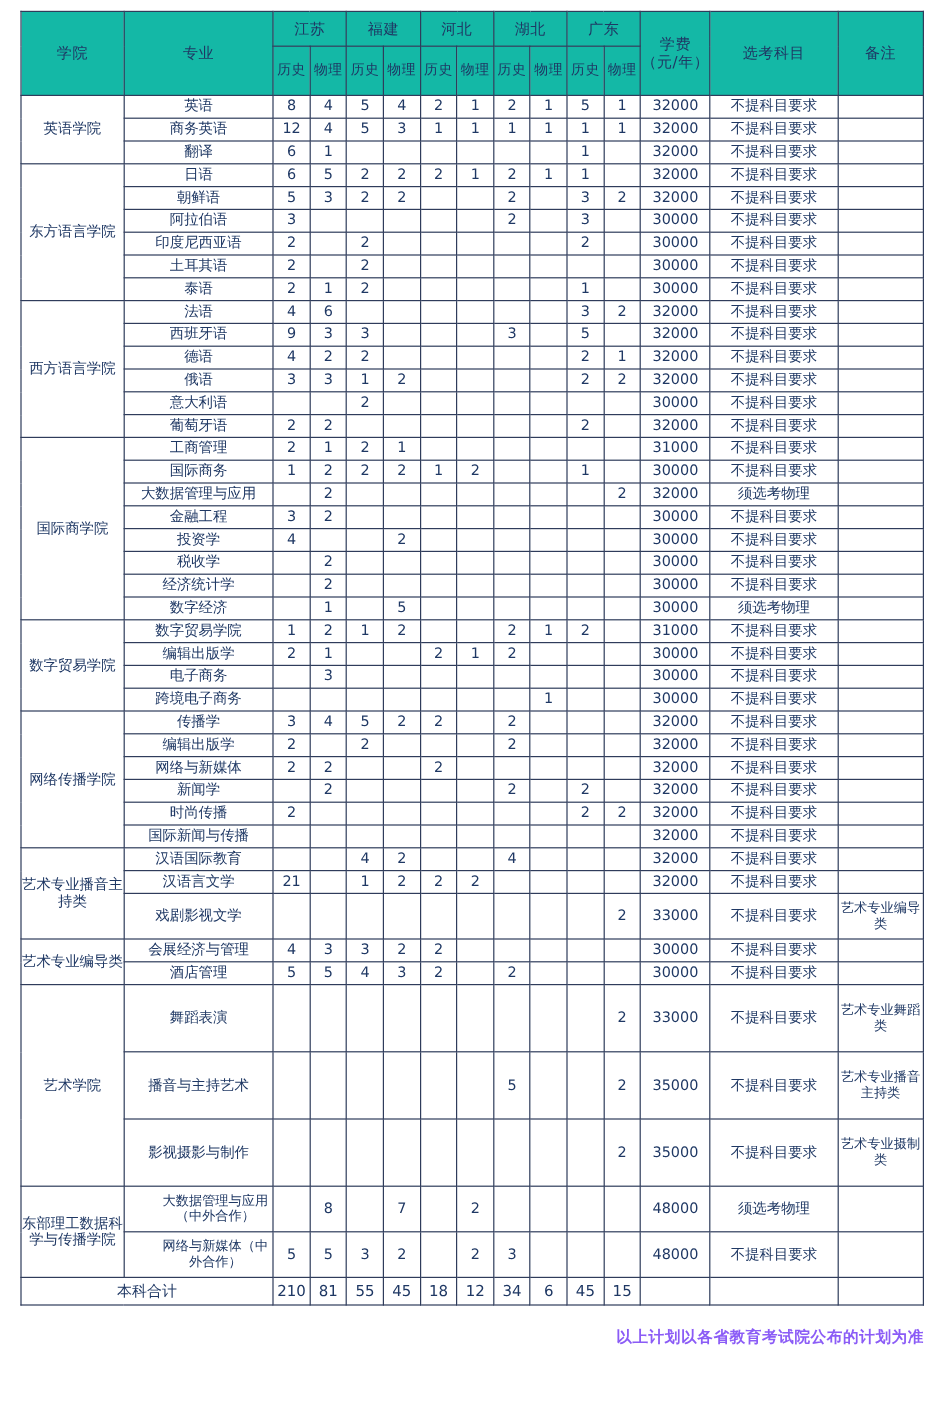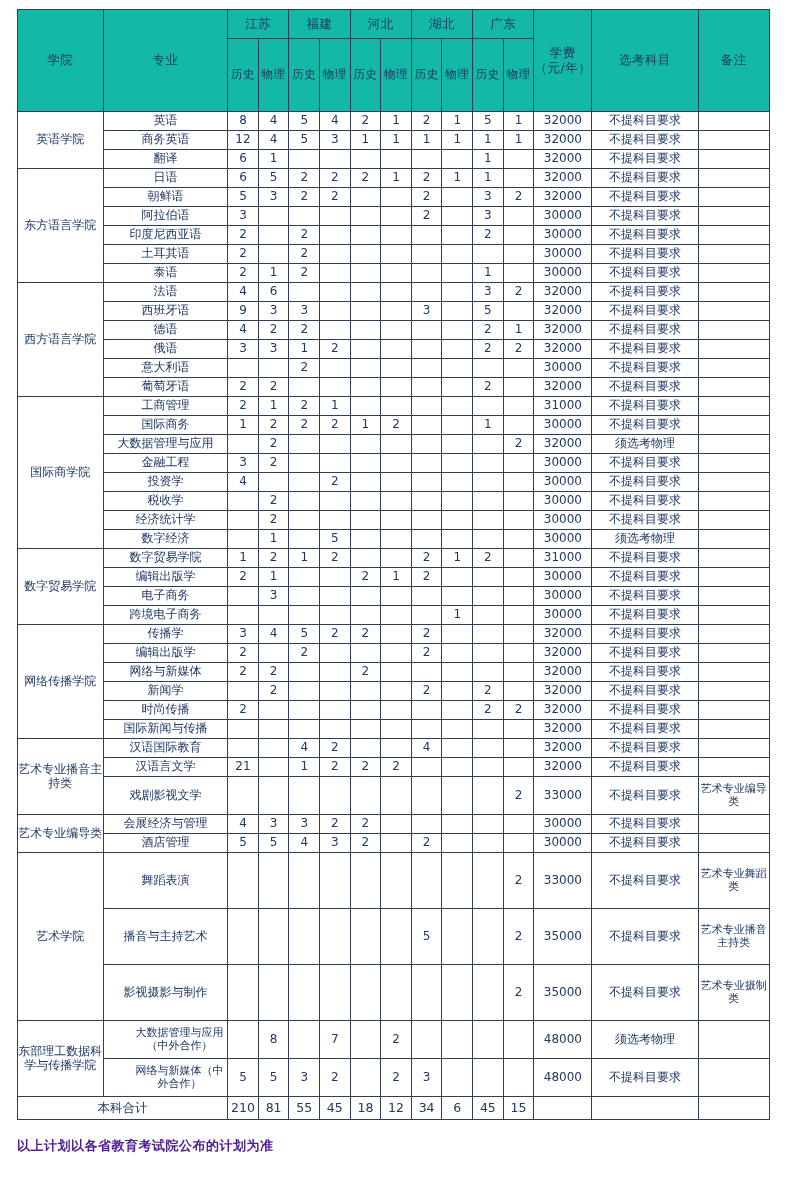--- a/index.html
+++ b/index.html
@@ -45,21 +45,21 @@
     letter-spacing: 0.5px;
   }
   thead th.prov {
     font-size: 12.5px;
     height: 28px;
   }
   thead th.sub {
     font-size: 11.5px;
     height: 40px;
     line-height: 1.15;
-    padding: 16px 1px;
+    padding: 0 1px;
   }
   thead th.tallhead {
     font-size: 12.5px;
   }
   thead th .stack {
     display: block;
     text-align: center;
   }
   
   col.c-college { width: 84px; }
@@ -99,24 +99,24 @@
   tr.tall3 td { height: 55px; }
   tr.total td {
     height: 22px;
     font-size: 12.5px;
   }
   td.total-label {
     font-size: 12.5px;
   }
   .footnote {
     margin-top: 17px;
-    text-align: left;
+    text-align: right;
     font-size: 13px;
     font-weight: bold;
-    color: #4c1d95;
+    color: #8b5cf6;
     letter-spacing: 0.5px;
   }
 </style>
 </head>
 <body>
 
 <div id="page">
   <table class="plan">
     <colgroup>
       <col class="c-college">

